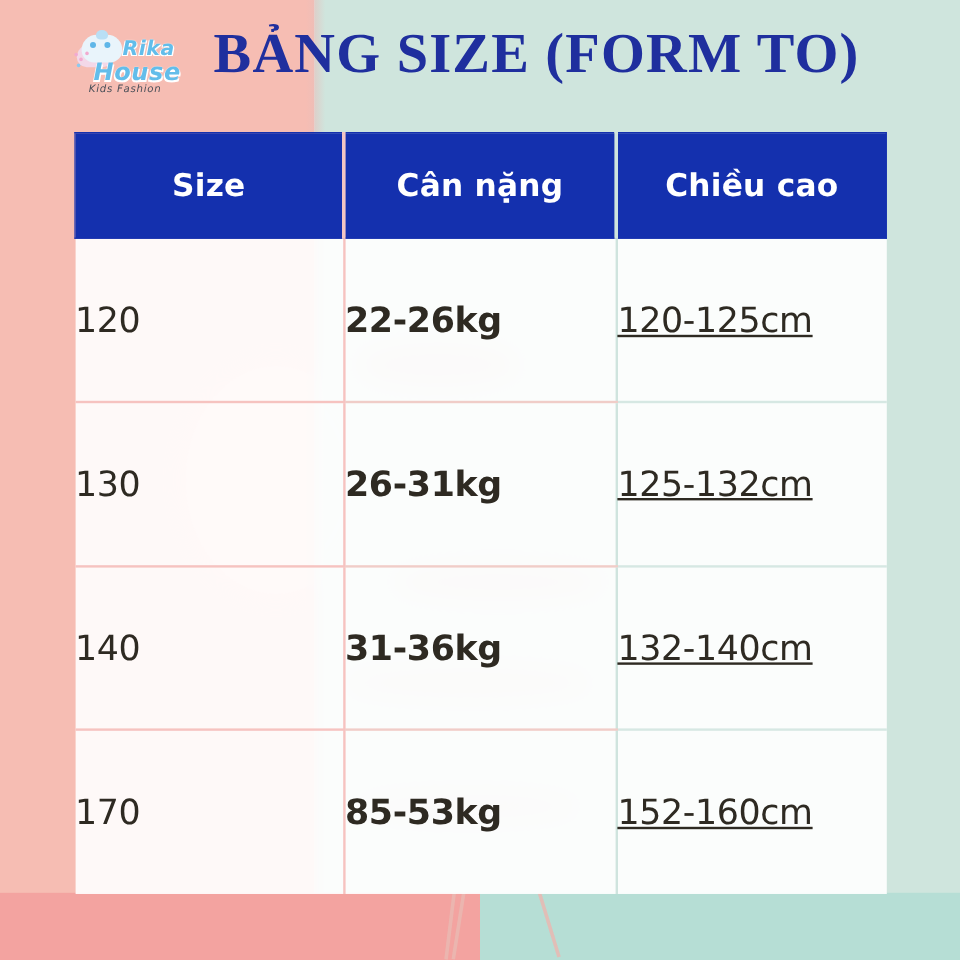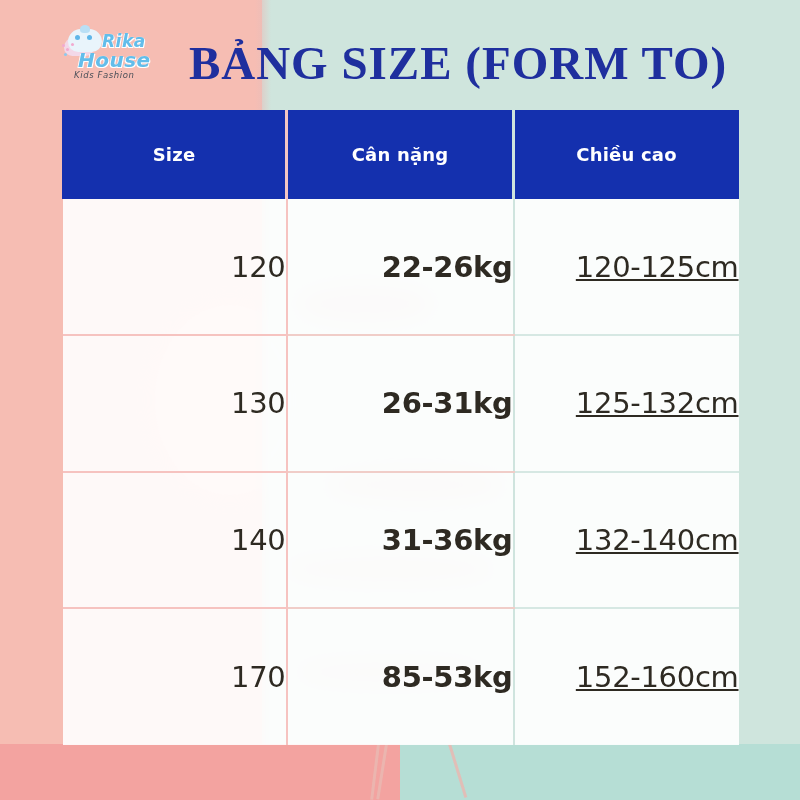--- a/index.html
+++ b/index.html
@@ -122,63 +122,62 @@
   .logo-tag {
     position:absolute; left:12px; top:42px;
     color:#4a4f58;
     font-family:"DejaVu Sans", sans-serif;
     font-size:8.5px;
     font-style:italic;
     letter-spacing:.6px;
   }
 
   .page-title {
-    position:absolute; left:178px; top:34px;
+    position:absolute; left:178px; top:16px;
     width:560px; height:60px;
     line-height:58px;
     font-family:"Liberation Serif", serif;
     font-weight:bold;
     font-size:47px;
     letter-spacing:1px;
     color:#1f2f9e;
     white-space:nowrap;
-    text-align:center;
   }
 
   
   .size-table {
     position:absolute;
     left:62px; top:110px;
     width:676px; height:635px;
     border-collapse:collapse;
     table-layout:fixed;
   }
 
   .size-table th {
     height:88px;
     background:#1430ae;
     color:#ffffff;
     font-family:"DejaVu Sans", sans-serif;
     font-weight:bold;
-    font-size:18px;
+    font-size:26px;
     letter-spacing:.2px;
     text-align:center;
     vertical-align:middle;
     border:1px solid #1430ae;
   }
   .size-table th.c1 { border-right:3px solid #f3c6c4; }
   .size-table th.c2 { border-right:3px solid #cfe4de; }
 
   .size-table td {
     height:91px;
     background:rgba(255,255,255,.90);
     color:#2e2a22;
     font-family:"DejaVu Sans", sans-serif;
     font-size:29px;
-    text-align:right;
+    text-align:left;
     vertical-align:middle;
     letter-spacing:-.3px;
   }
   .size-table td.c0 { border-right:2px solid #f6c3c0; border-bottom:2px solid #f6c3c0; }
   .size-table td.c1 { border-right:2px solid #cfe4de; border-bottom:2px solid #f0cdc8;font-weight:bold; }
   .size-table td.c2 { border-bottom:2px solid #d6e8e3;text-decoration:underline; }
   .size-table tr:last-child td { border-bottom:none; }
 
   col.col-size   { width:224px; }
   col.col-weight { width:227px; }

